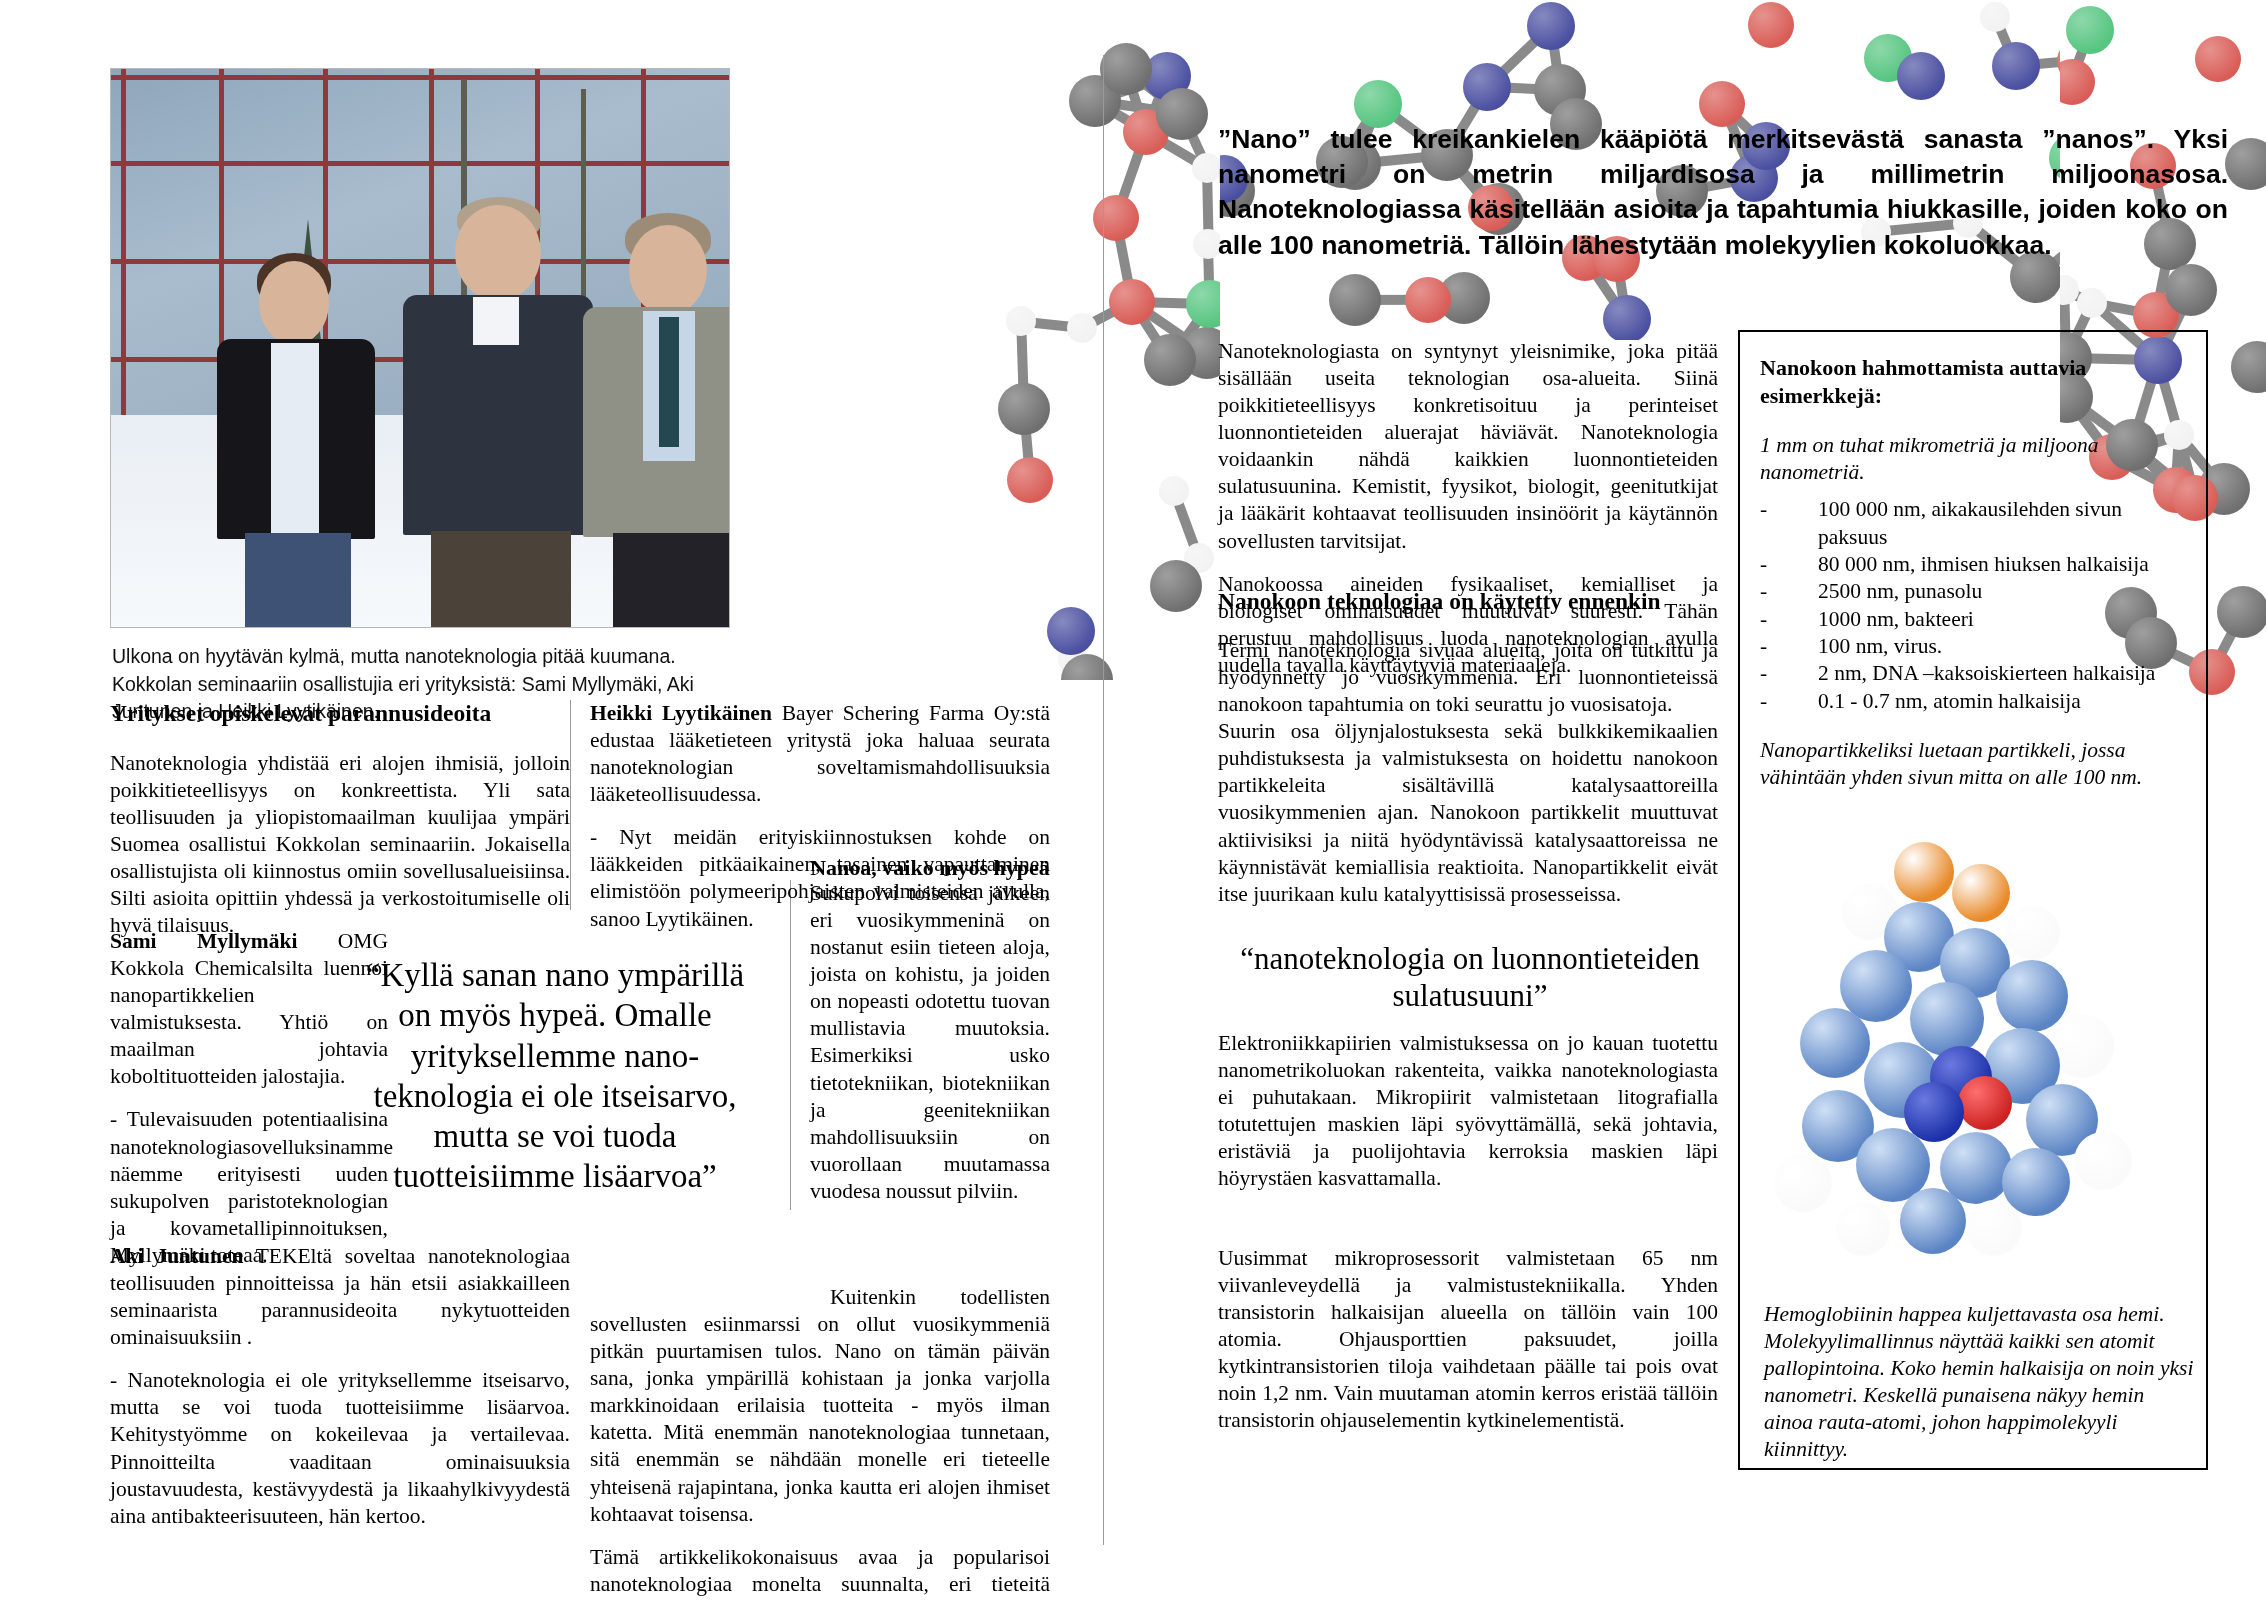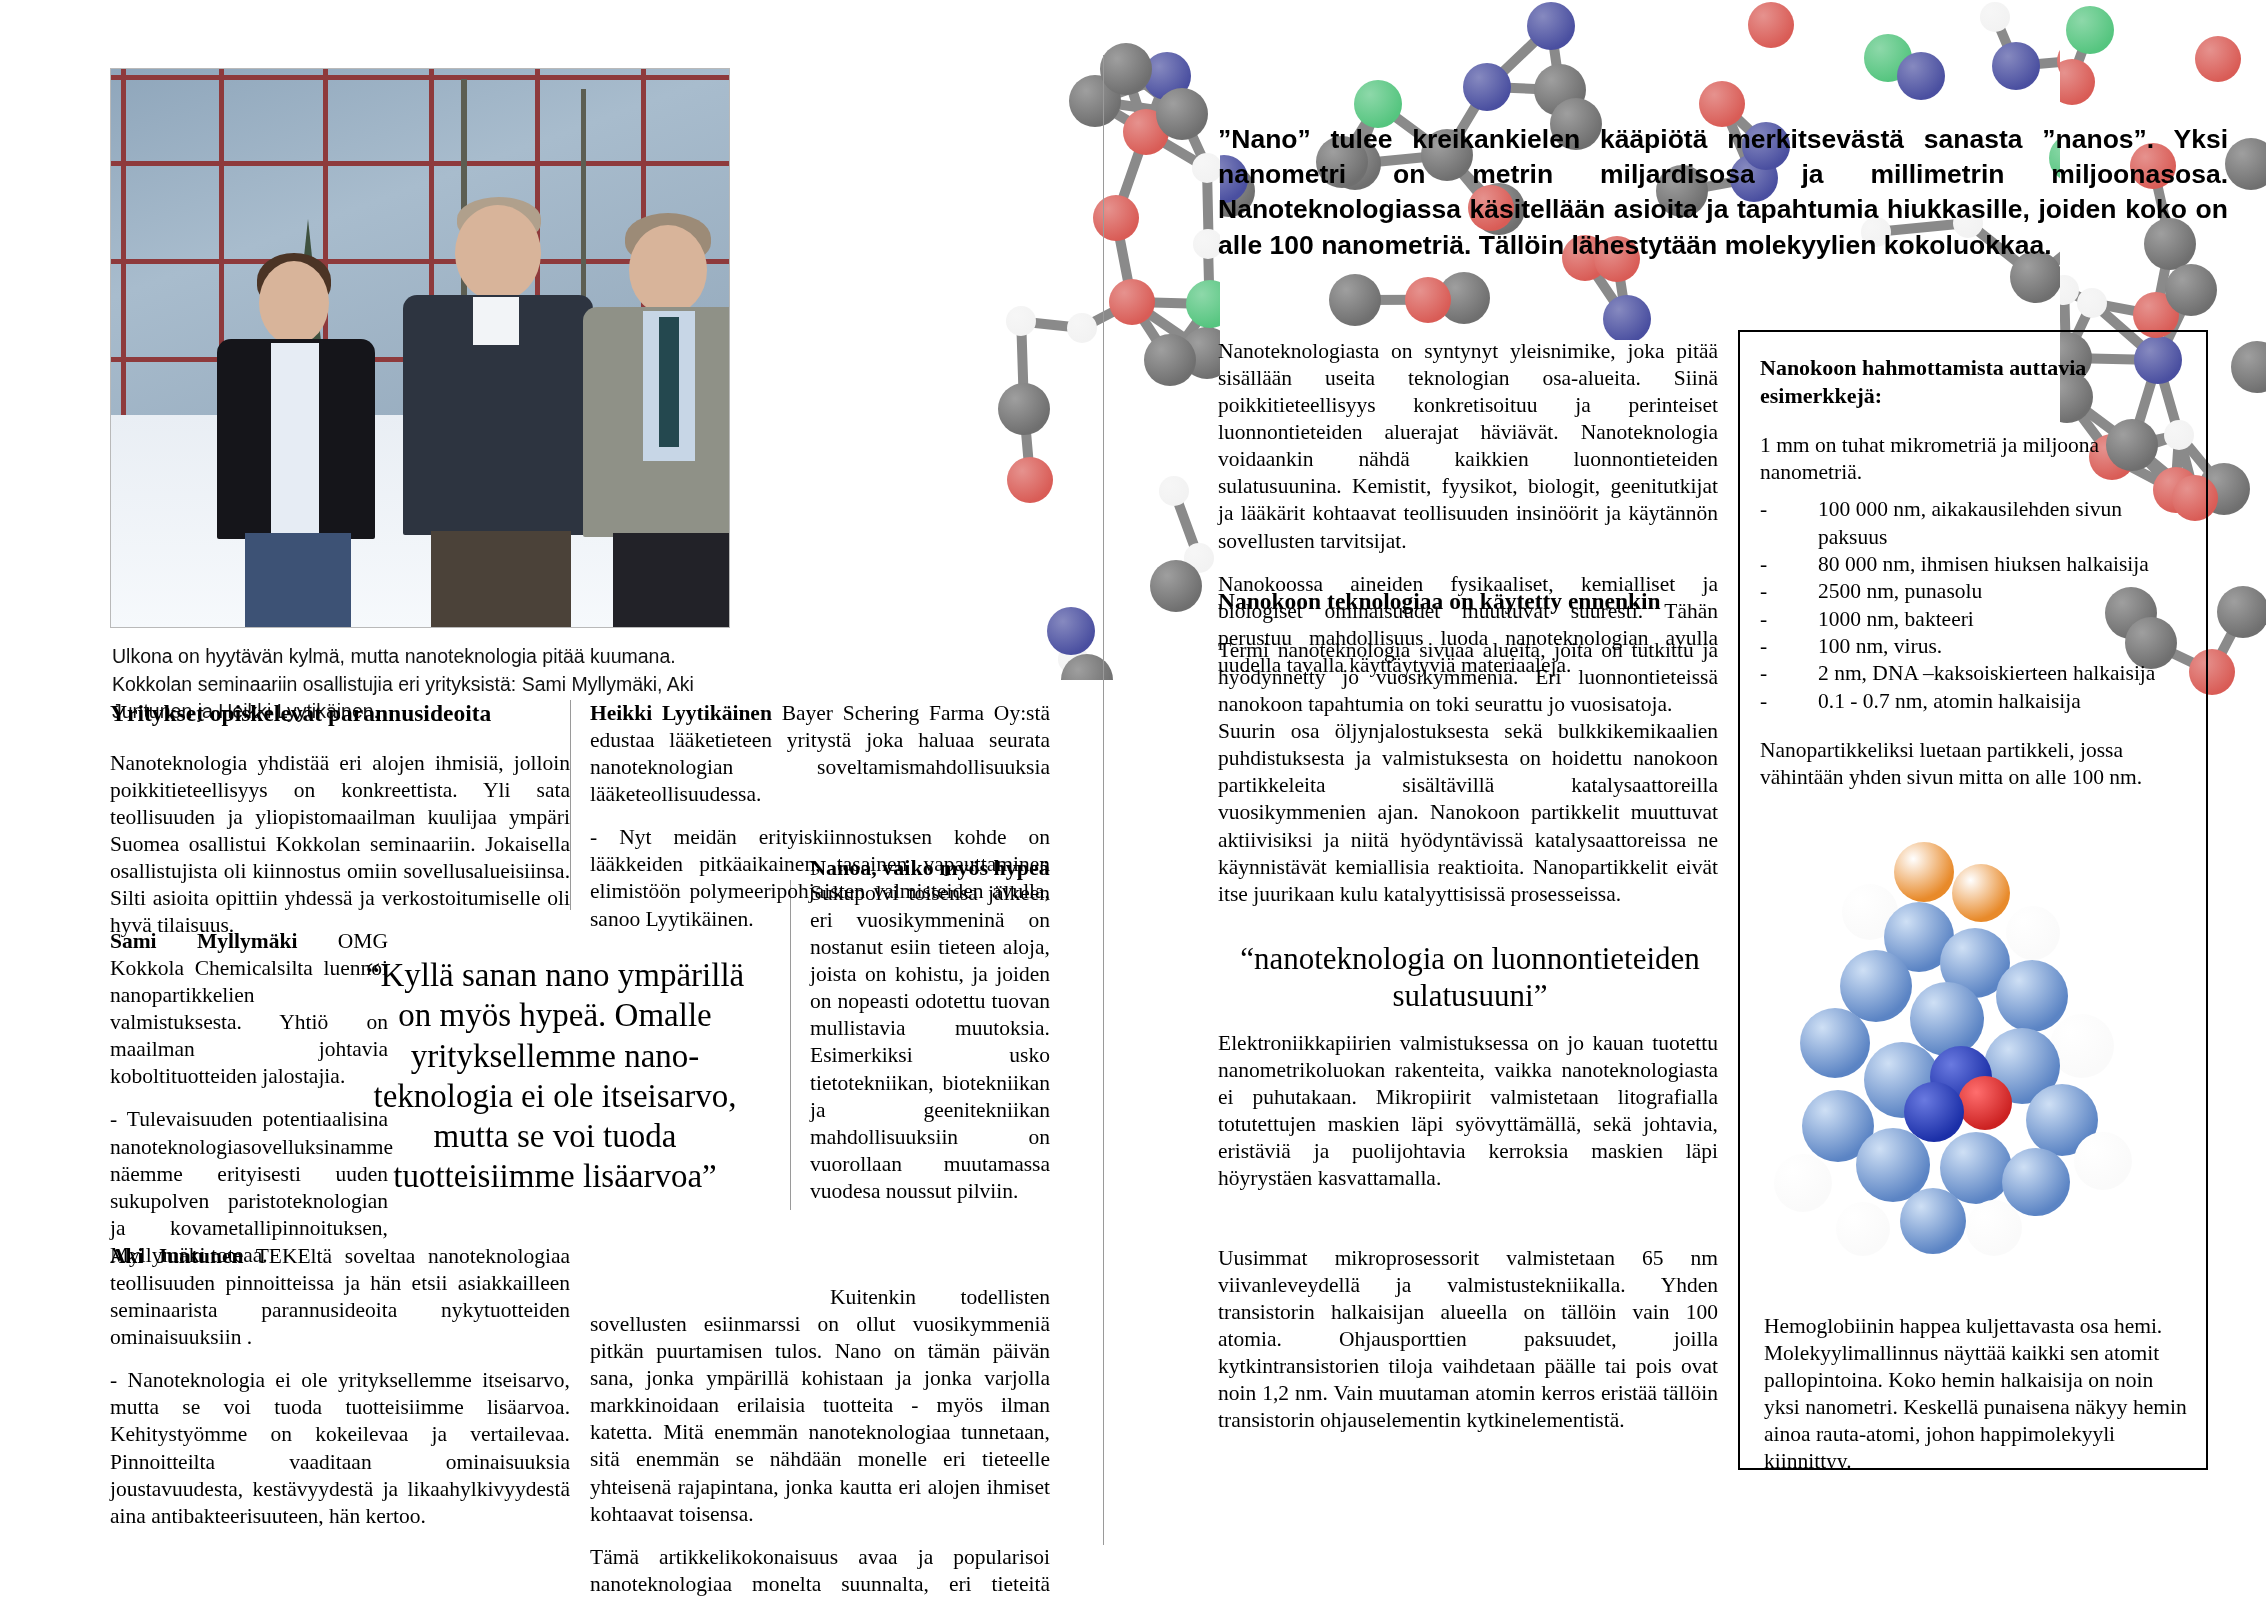--- a/index.html
+++ b/index.html
@@ -168,21 +168,22 @@
   }
   .box-head {
     font-weight: bold;
     font-size: 22px;
     line-height: 1.28;
     margin: 0 0 22px 0;
   }
   .box-p {
     font-size: 21.5px;
     line-height: 1.26;
-    margin: 16px 0 10px 0;
+    margin: 4px 0 10px 0;
+    font-style: italic;
   }
   .box-list { list-style:none; margin:0; padding:0; }
   .box-list li { font-size:21.5px; line-height:1.27; display:flex; }
   .box-list li .dash { width:58px; flex:0 0 58px; }
   #hemo-img {
     position: absolute;
     left: 4px; top: 500px;
     width: 462px; height: 455px;
   }
   #hemo-cap { position:absolute; left:24px; top:965px; width:430px; }

